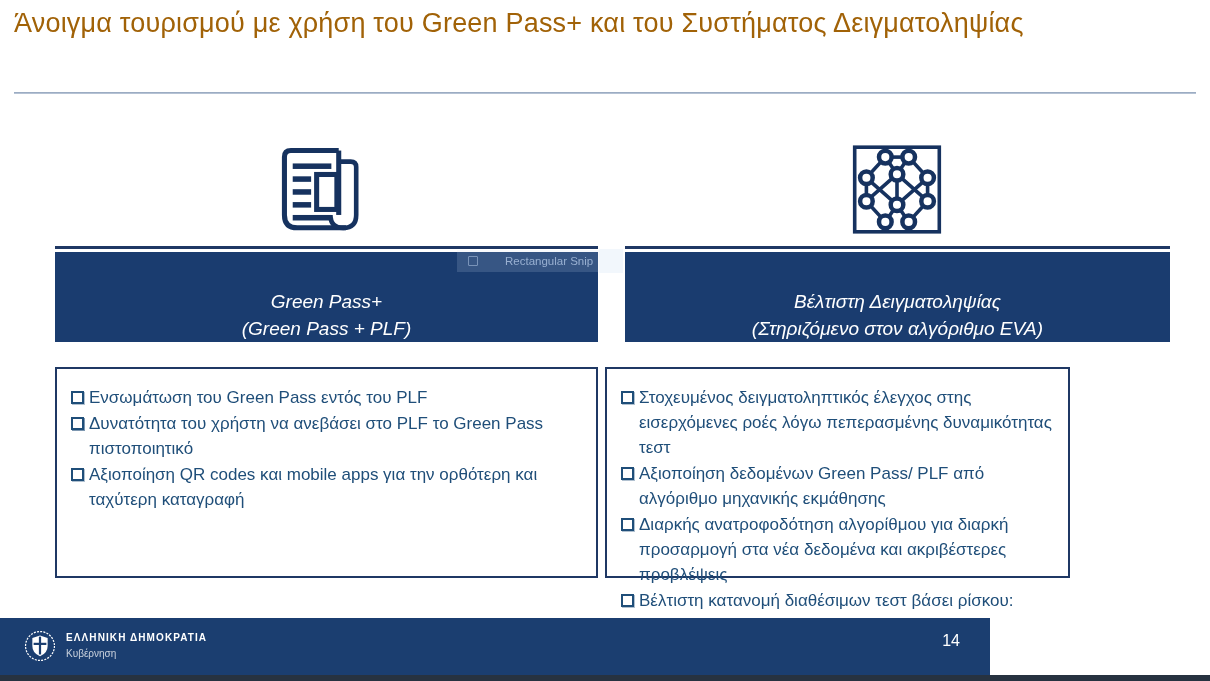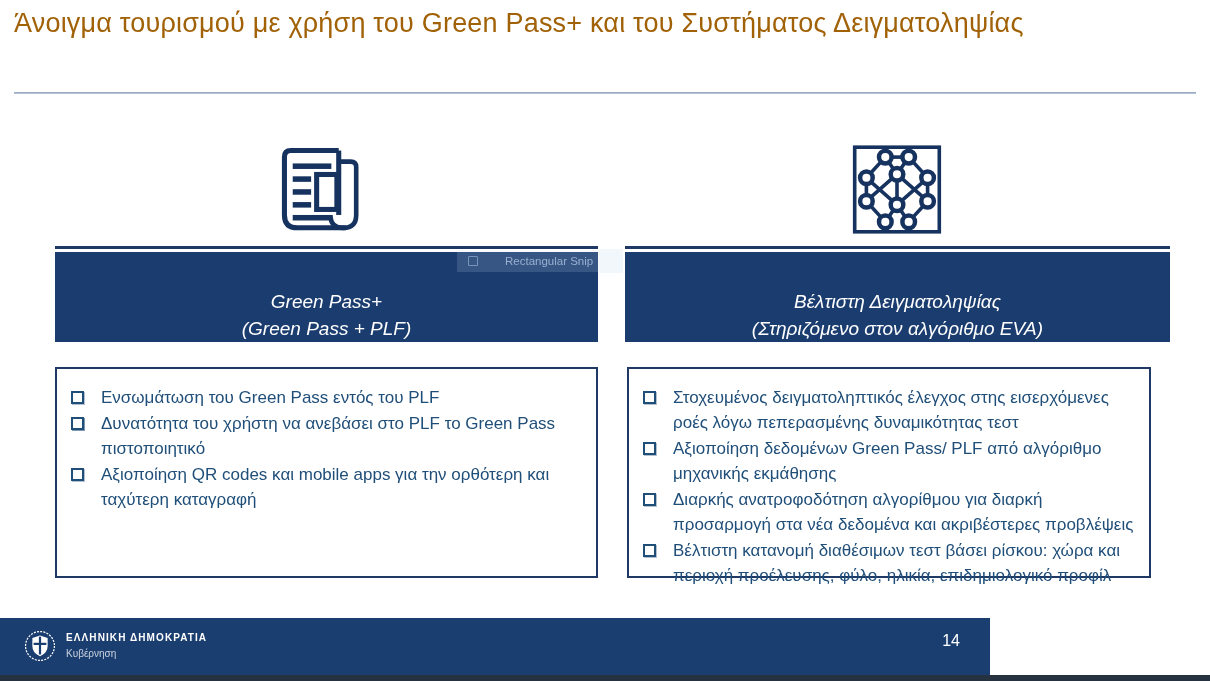--- a/index.html
+++ b/index.html
@@ -30,25 +30,25 @@
     text-align:center;
   }
   .bar-left  { left:55px;  width:543px; }
   .bar-right { left:625px; width:545px; }
 
   .content-box {
     position:absolute; top:367px; height:211px; background:#ffffff;
     border:2px solid #1F3864; box-sizing:border-box;
   }
   .box-left  { left:55px;  width:543px; }
-  .box-right { left:627px; width:524px; }
+  .box-right { left:605px; width:465px; }
 
   .bullet-list { list-style:none; margin:16px 0 0 0; padding:0 14px 0 0; }
   .bullet-list li {
-    position:relative; padding-left:44px; margin-bottom:1px;
+    position:relative; padding-left:32px; margin-bottom:1px;
     font-size:17px; line-height:25px; color:#1F4E79;
   }
   .bullet-square {
     position:absolute; left:14px; top:6px; width:9px; height:9px;
     border:2px solid #1F4E79; background:#ffffff;
     box-shadow:1px 1px 0 rgba(31,78,121,0.35);
   }
 
   
   .snip-overlay {

